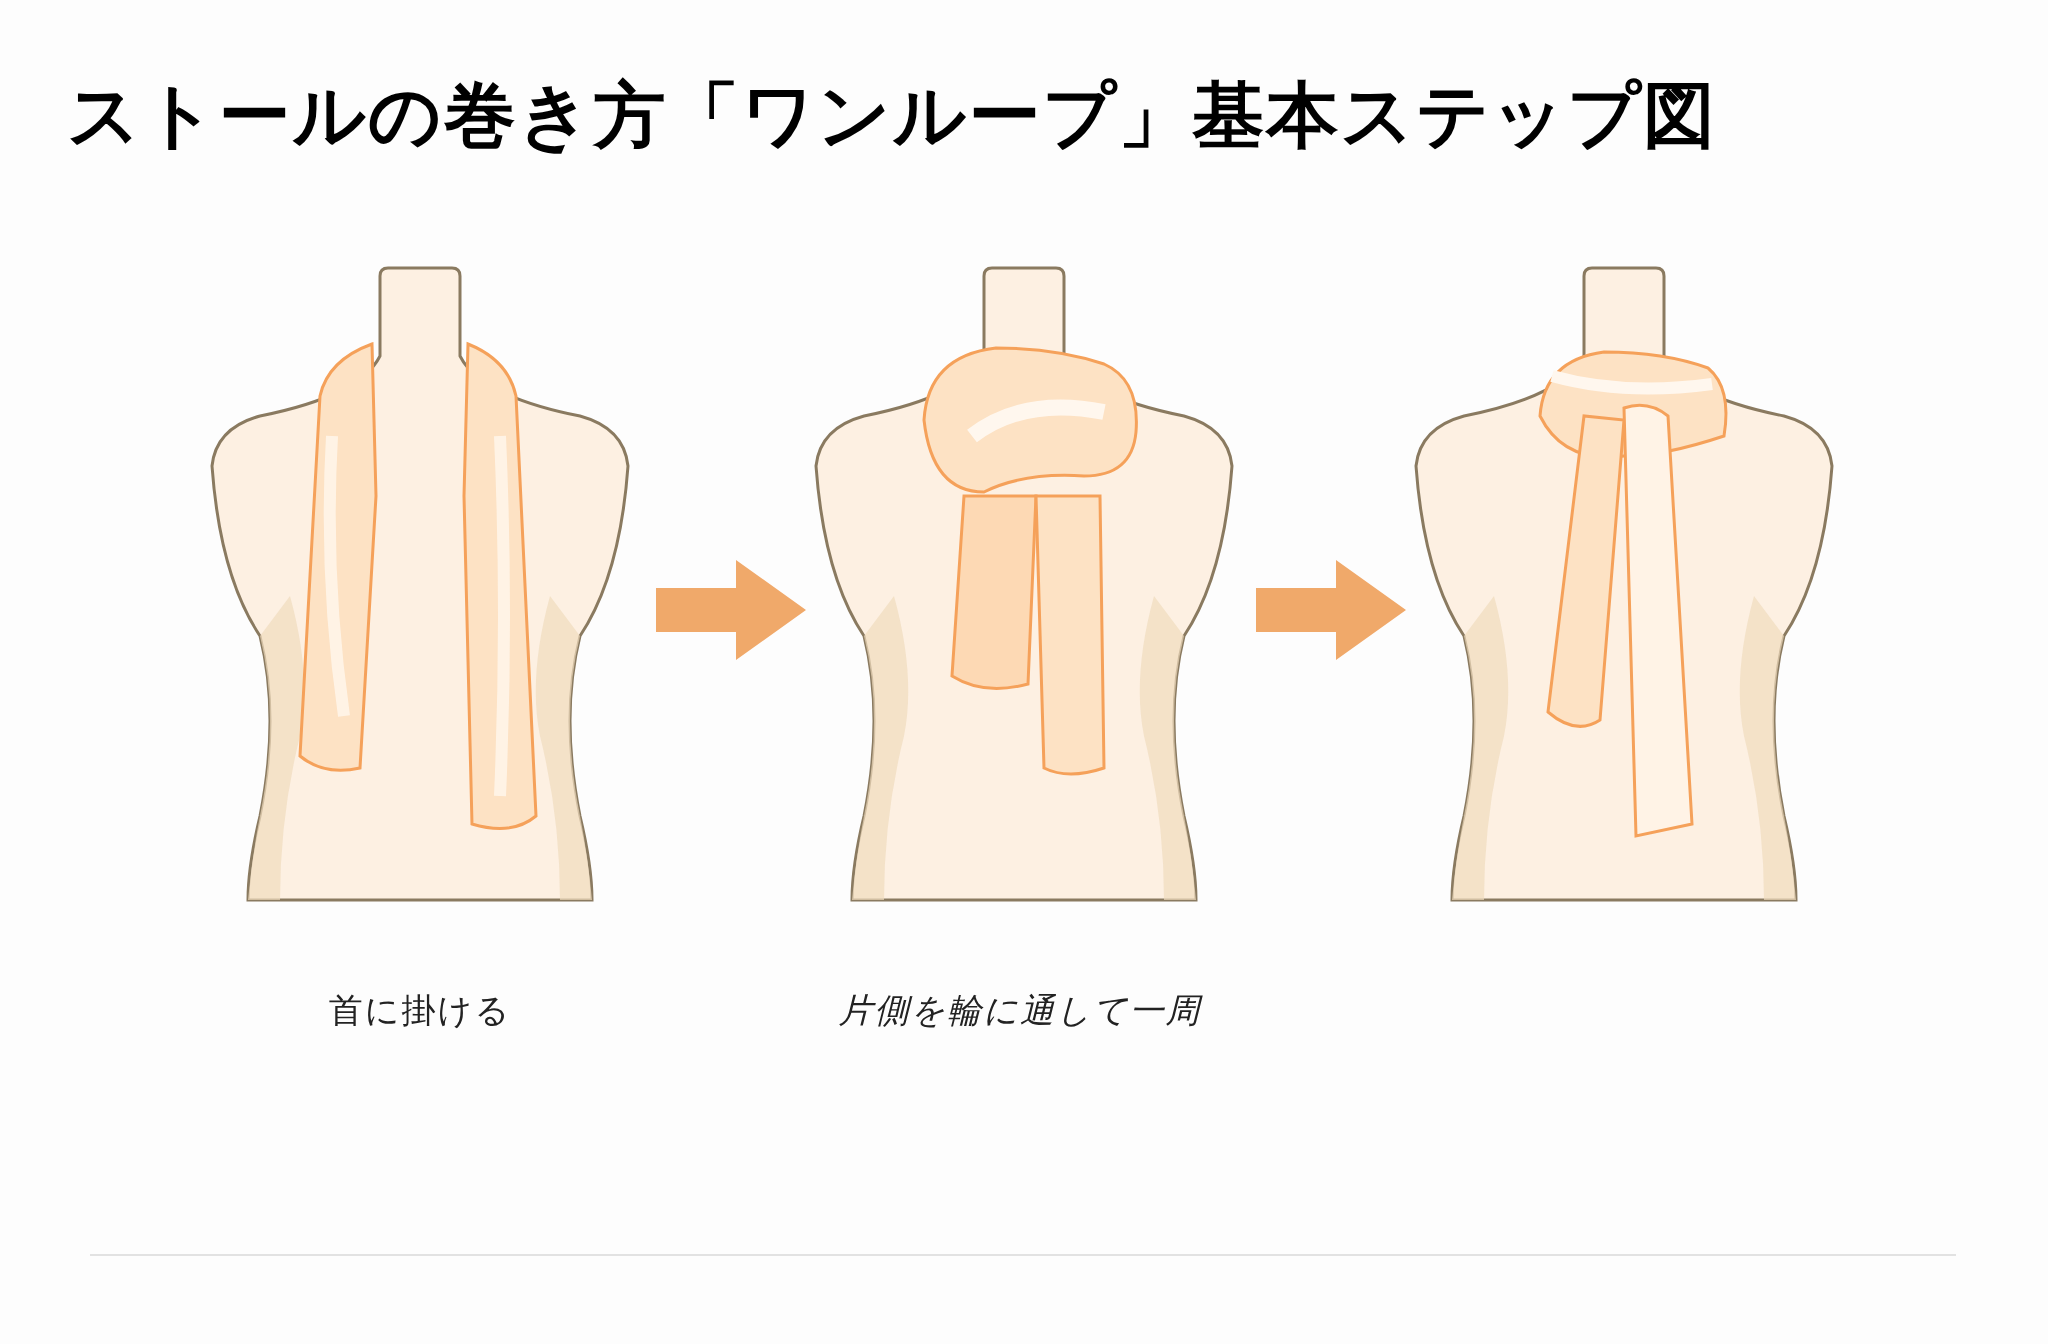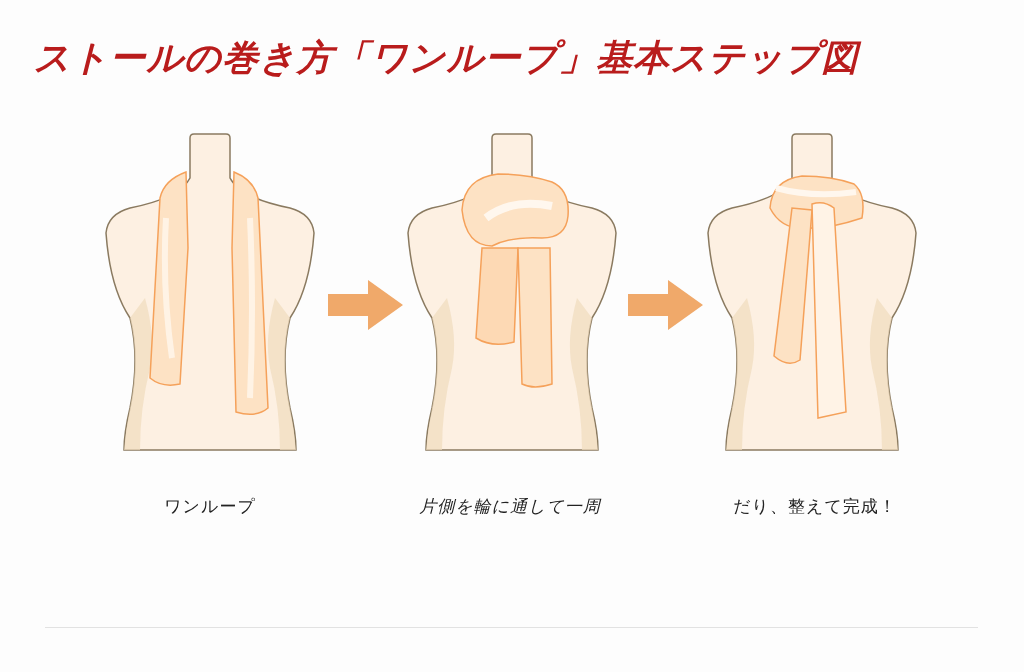--- a/index.html
+++ b/index.html
@@ -5,21 +5,21 @@
     html, body { margin: 0; padding: 0; }
     body {
       width: 1024px; height: 672px; overflow: hidden;
       background: #fdfdfd;
       font-family: "DejaVu Sans", "Liberation Sans", sans-serif;
       position: relative;
     }
     .title {
       position: absolute; left: 0; top: 34px; width: 892px;
       text-align: center; font-size: 36px; font-weight: bold;
-      color: #b91c1c; letter-spacing: 1px; font-style: italic;
+      color: #000000; letter-spacing: 1px;
     }
     .figure { position: absolute; top: 128px; width: 220px; height: 330px; }
     .fig1 { left: 100px; }
     .fig2 { left: 402px; }
     .fig3 { left: 702px; }
     .arrow { position: absolute; top: 280px; width: 75px; height: 50px; }
     .arrow1 { left: 328px; }
     .arrow2 { left: 628px; }
     .caption {
       position: absolute; top: 492px; font-size: 17px; color: #222;
@@ -92,19 +92,18 @@
     </g>
     <g>
       <path d="M68 80 Q70 52 100 48 Q130 48 152 56 Q164 66 160 90 Q130 100 110 100 Q80 104 68 80 Z" fill="#fde2c4" stroke="#f5a15a" stroke-width="1.5"></path>
       <path d="M90 80 L72 228 Q86 240 98 232 L110 82 Z" fill="#fde2c4" stroke="#f5a15a" stroke-width="1.5"></path>
       <path d="M110 76 L116 290 L144 284 L132 80 Q122 72 110 76 Z" fill="#fff3e6" stroke="#f5a15a" stroke-width="1.5"></path>
       <path d="M74 60 Q110 70 154 64" stroke="#fff7ee" stroke-width="6" fill="none"></path>
     </g>
   </svg>
 </div>
 
-<div class="caption cap1">ワンループ</div>
+<div class="caption cap1">首に掛ける</div>
 <div class="caption cap2">片側を輪に通して一周</div>
 <div class="caption cap3">
-  <div>だり、整えて完成！</div>
 </div>
 
 <div class="divider"></div>
 
 </body></html>

